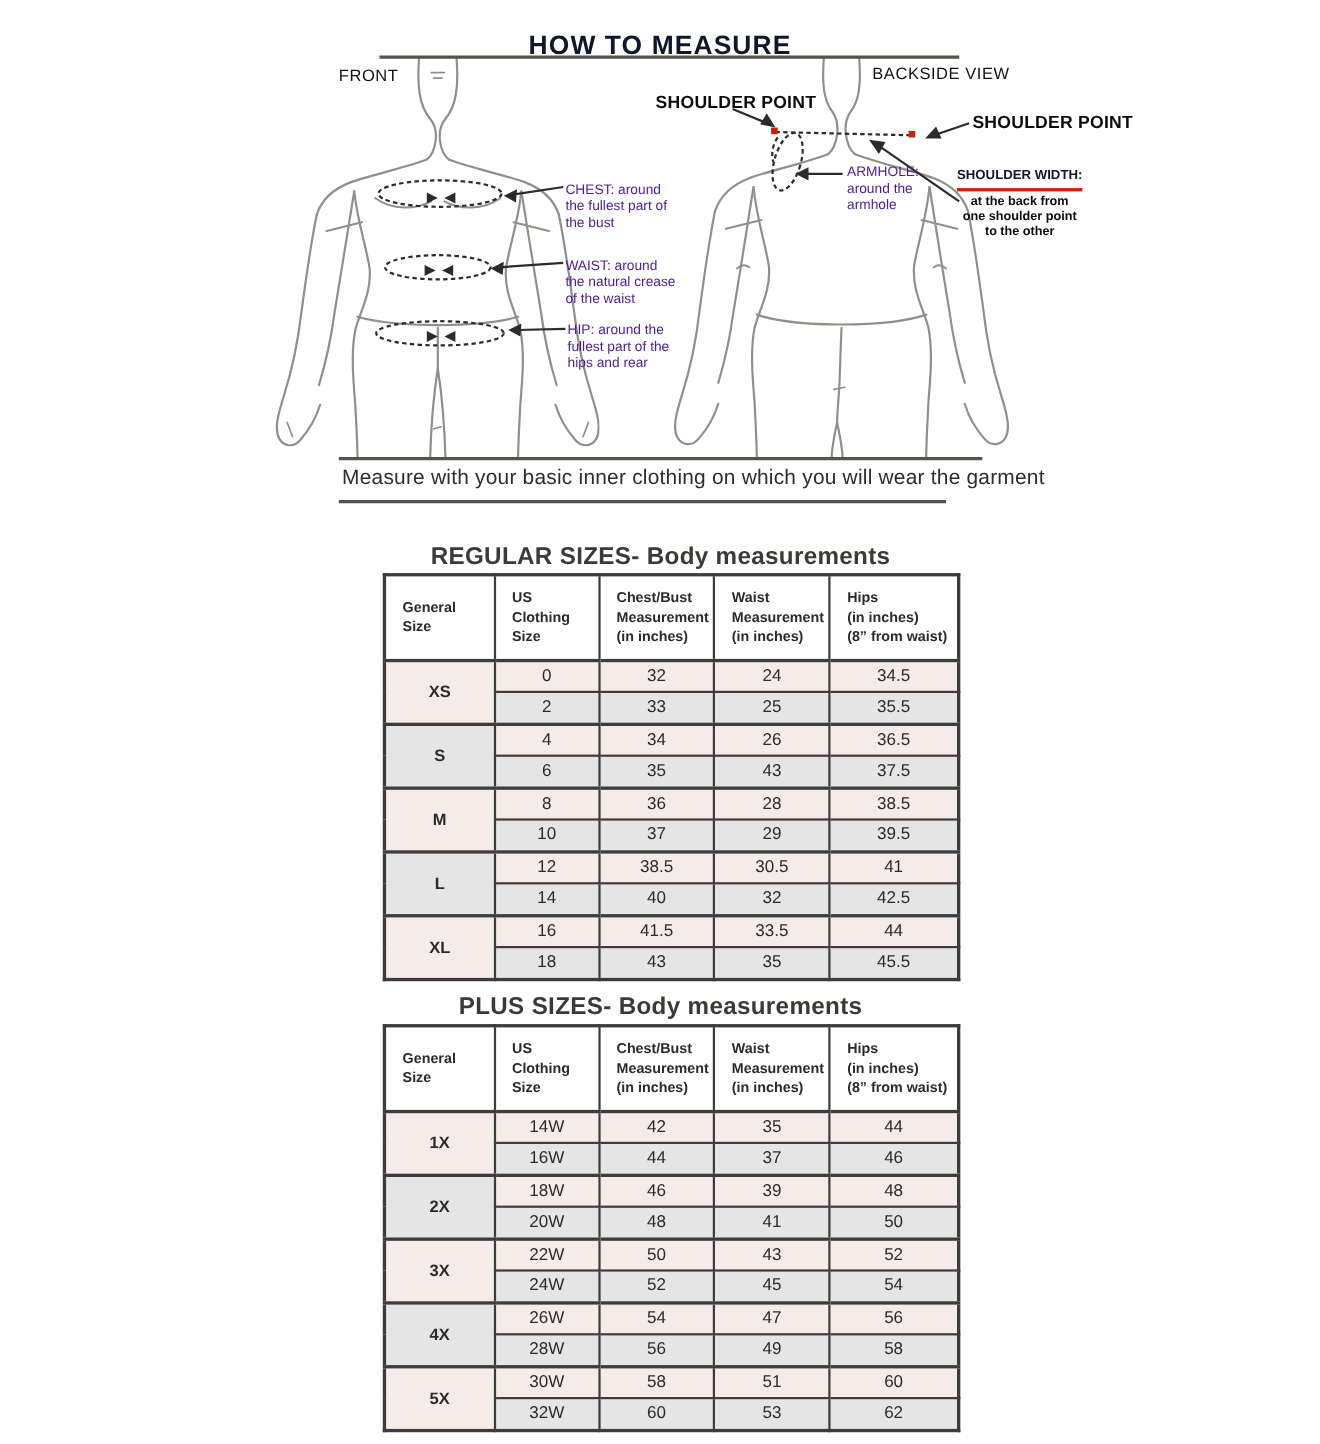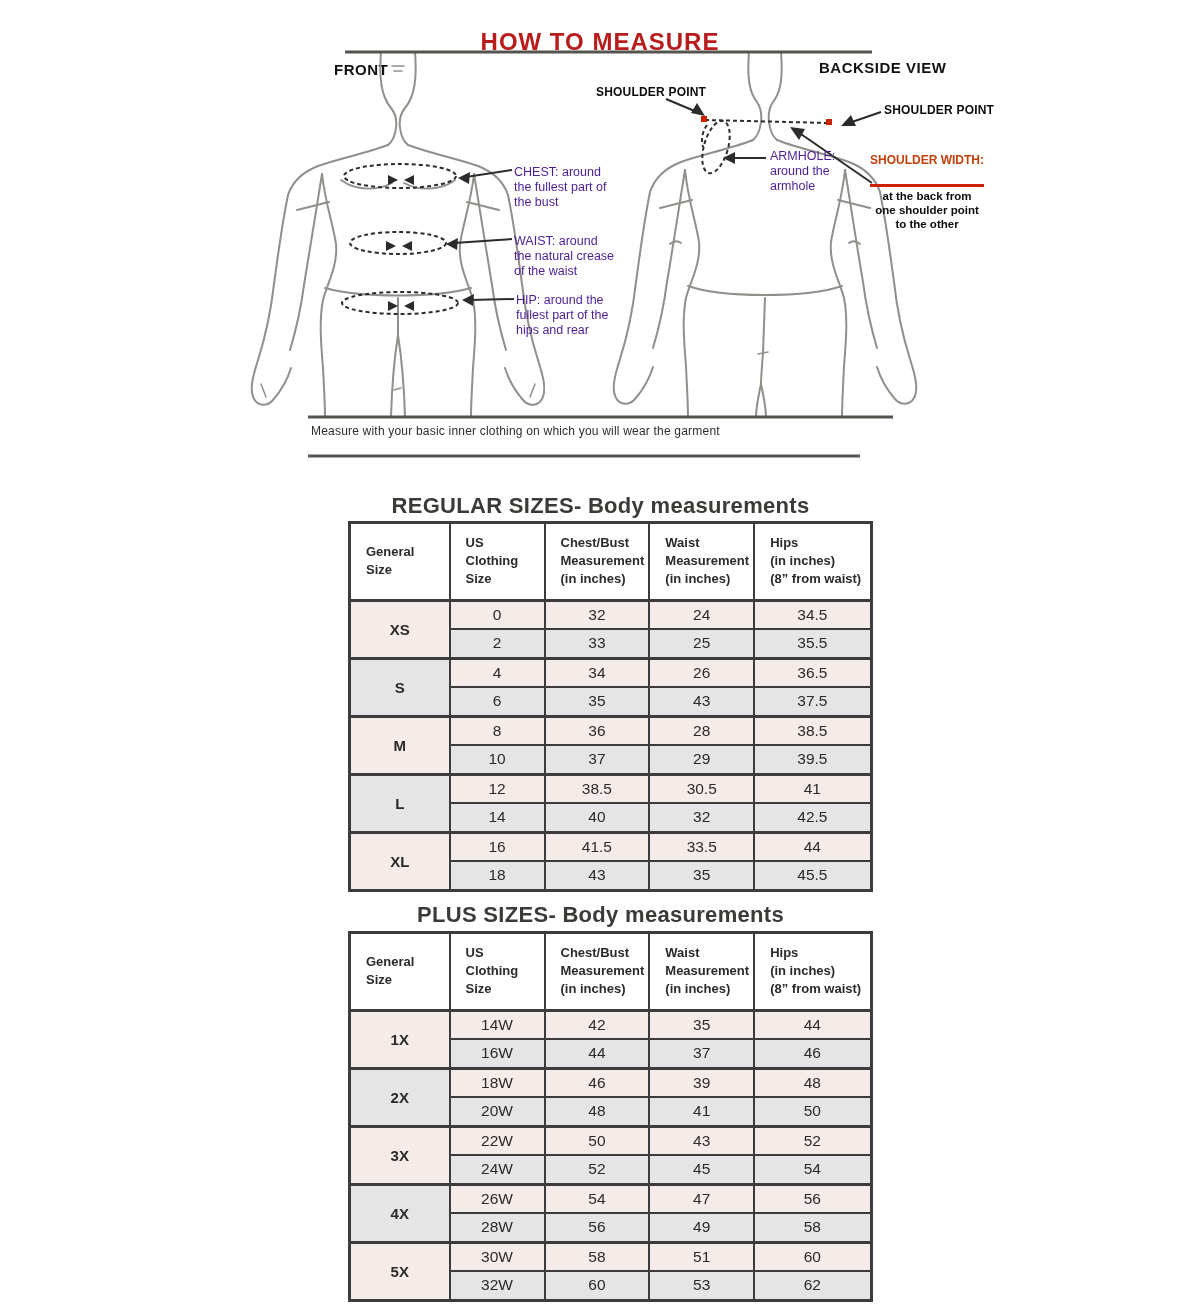--- a/index.html
+++ b/index.html
@@ -7,29 +7,29 @@
     --row-shade:#f5ece9;
     --border-dark:#3c3c3c;
     --line-gray:#918f8a;
     --ink:#2b2b2b;
   }
   *{margin:0;padding:0;box-sizing:border-box;}
   body{width:1200px;height:1313px;background:#ffffff;position:relative;
        font-family:"Liberation Sans","DejaVu Sans",sans-serif;color:var(--ink);overflow:hidden;}
   .abs{position:absolute;}
   .main-title{left:0;top:28px;width:1200px;text-align:center;font-size:24px;font-weight:bold;
-              color:#b91c1c;letter-spacing:1px;}
-  .view-label{font-size:15px;font-weight:bold;color:#111;letter-spacing:.5px;margin-left:26px;}
+              color:#0f172a;letter-spacing:1px;}
+  .view-label{font-size:15px;font-weight:normal;color:#111;letter-spacing:.5px;}
   .annot{font-size:12.5px;line-height:15px;color:#4c1d95;white-space:pre-line;}
-  .annot-bold{font-size:12px;font-weight:bold;color:#0c0c0c;letter-spacing:.2px;}
+  .annot-bold{font-size:16px;font-weight:bold;color:#0c0c0c;letter-spacing:.2px;}
   .sw-block{width:150px;text-align:center;}
-  .sw-title{display:inline-block;font-size:12px;font-weight:bold;color:#c2410c;
-            border-bottom:3px solid var(--accent-red);padding-bottom:17px;}
+  .sw-title{display:inline-block;font-size:12px;font-weight:bold;color:#0f172a;
+            border-bottom:3px solid var(--accent-red);padding-bottom:5px;}
   .sw-lines{font-size:11.5px;font-weight:bold;line-height:14px;color:#0c0c0c;white-space:pre-line;margin-top:2px;}
-  .note-text{font-size:12px;color:#2e2d2a;letter-spacing:.2px;}
+  .note-text{font-size:19px;color:#2e2d2a;letter-spacing:.2px;}
   .table-title{width:505px;text-align:center;font-size:22px;font-weight:bold;color:#3b3a37;letter-spacing:.3px;}
   .size-table{border-collapse:collapse;table-layout:fixed;background:#e5e5e5;}
   .size-table th,.size-table td{border:2px solid var(--border-dark);}
   .size-table{border:3px solid var(--border-dark);}
   .size-table th{background:#fff;font-size:13px;font-weight:bold;color:#2a2a2a;text-align:left;
                  vertical-align:middle;padding:10px 4px 10px 15px;white-space:pre-line;line-height:1.4;}
   .size-table td{font-size:15.5px;color:#2a2a2a;text-align:center;height:29px;padding:0;}
   .size-table td.size-cell{font-weight:bold;font-size:15px;}
   .size-table td.shaded{background:var(--row-shade);}
   .size-table tr.group-start td{border-top:3px solid var(--border-dark);}

